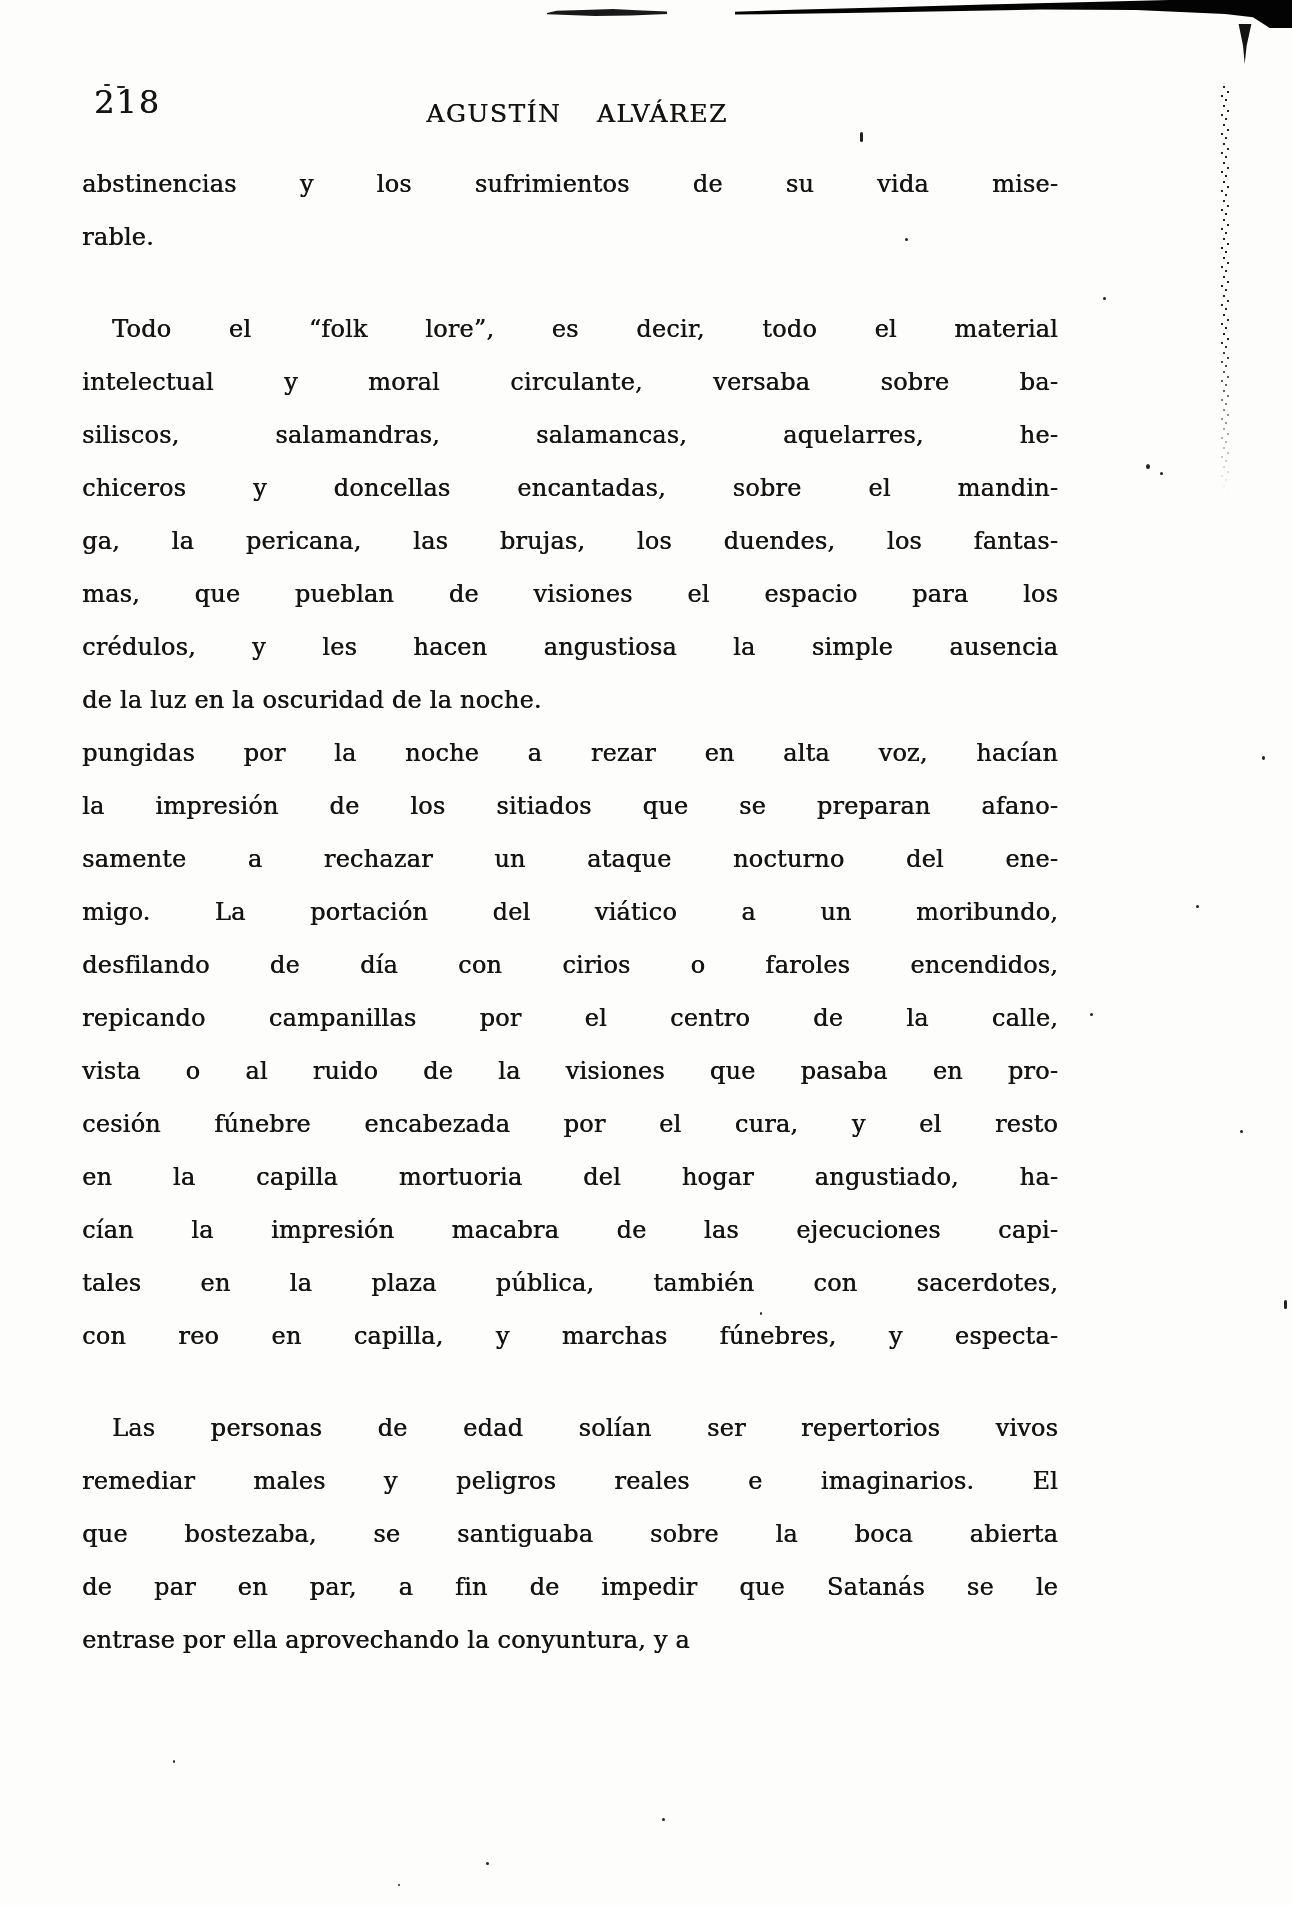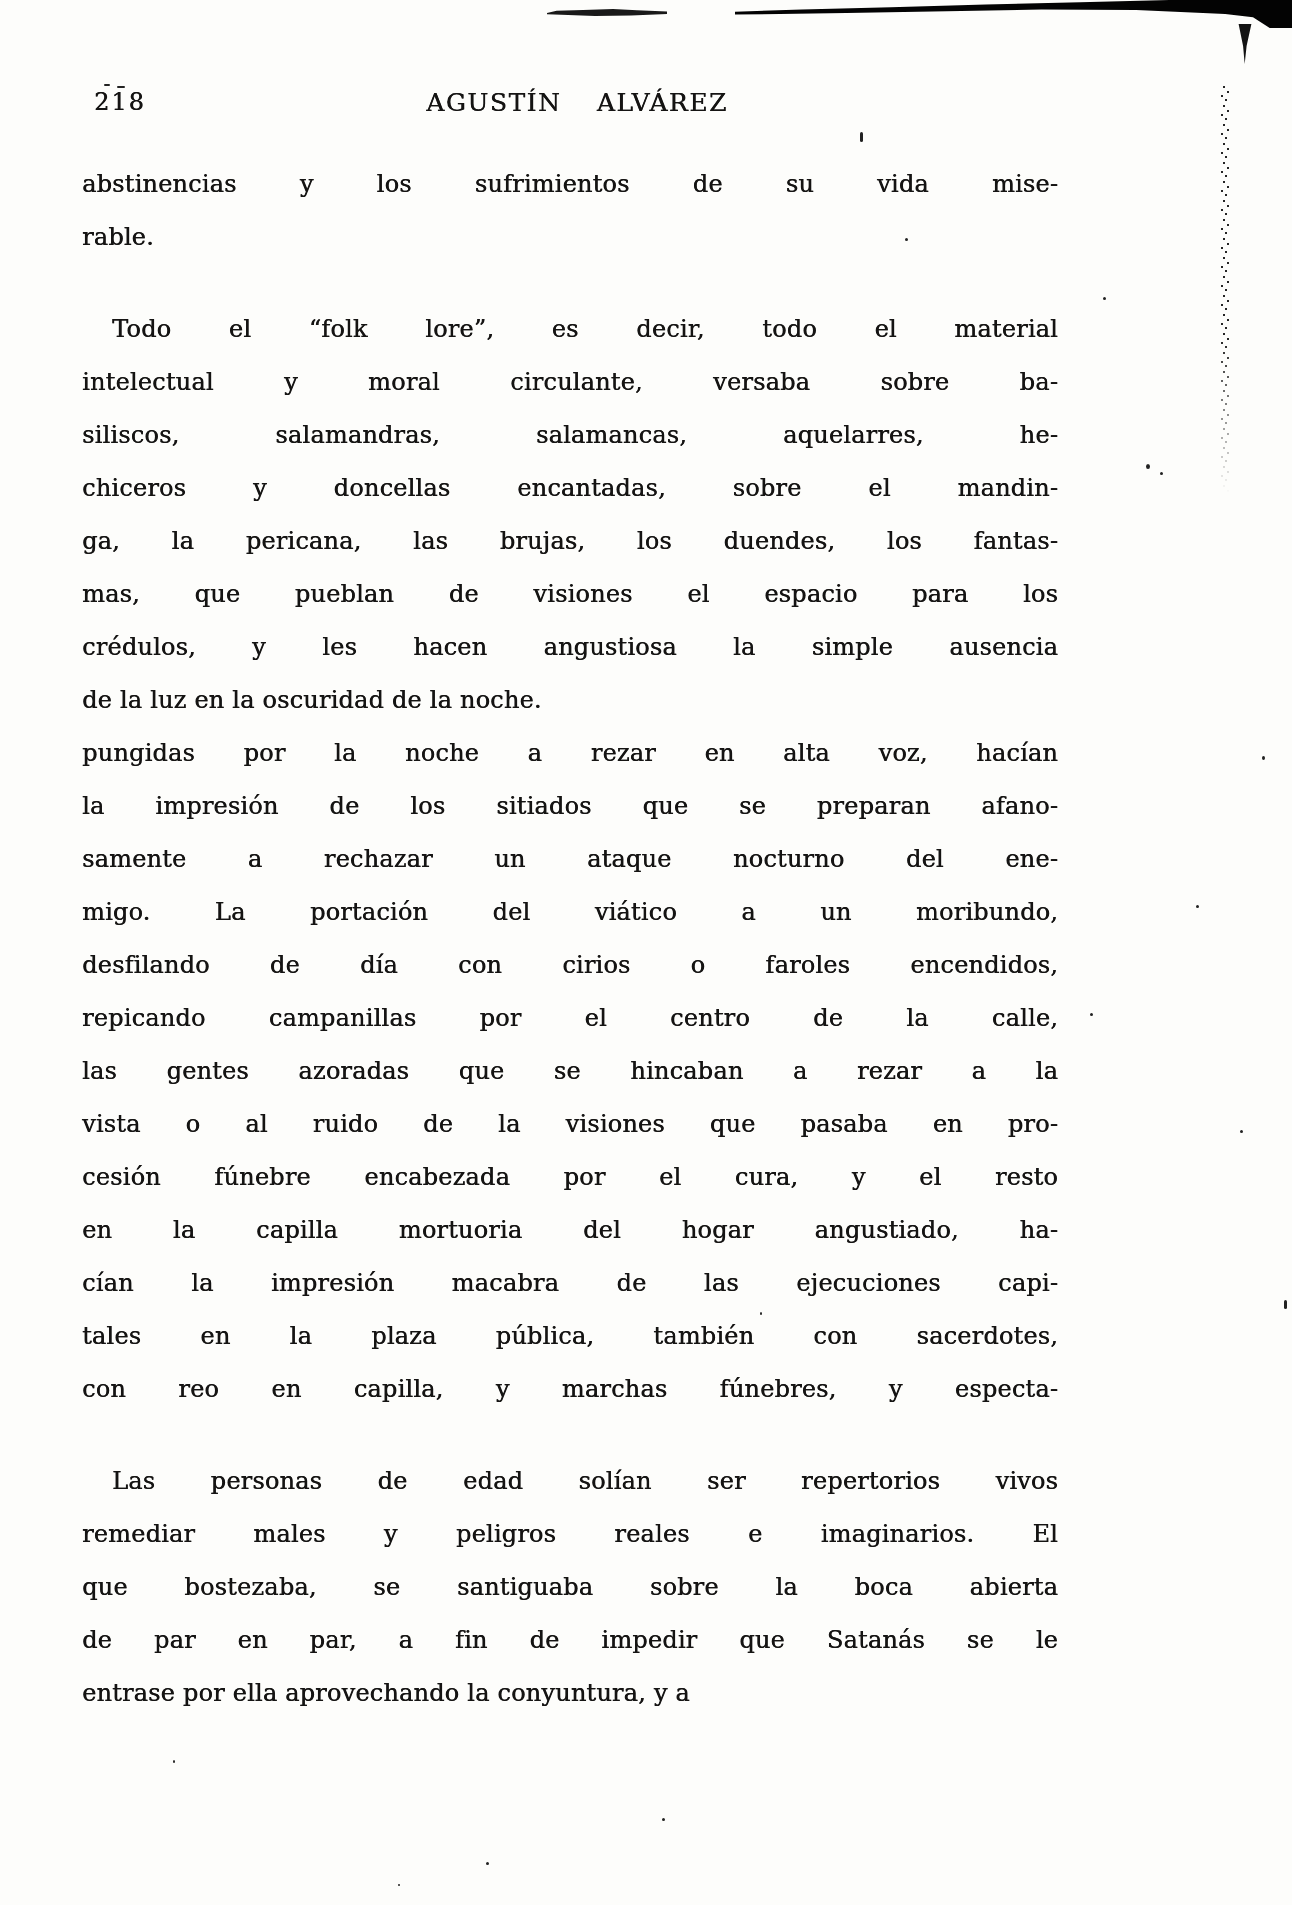--- a/index.html
+++ b/index.html
@@ -7,25 +7,25 @@
     position:relative;
     width:1292px;height:1905px;
     background:#fdfdfb;
     overflow:hidden;
     font-family:"DejaVu Serif", serif;
     color:#151413;
   }
   
   .page-number{
     position:absolute;left:94px;top:88px;
-    font-size:24px;letter-spacing:2px;line-height:28px;
+    font-size:32px;letter-spacing:2px;line-height:28px;
     text-shadow:0.4px 0 0 currentColor;
   }
   .running-title{
-    position:absolute;left:82px;top:89px;width:990px;
+    position:absolute;left:82px;top:100px;width:990px;
     text-align:center;
     font-size:25px;letter-spacing:1.5px;word-spacing:26px;line-height:27px;
     text-shadow:0.4px 0 0 currentColor;
   }
   
   .body-text{
     position:absolute;left:82px;top:158px;width:976px;
     font-size:24px;
   }
   .line{
@@ -81,21 +81,20 @@
       <div class="line">ga, la pericana, las brujas, los duendes, los fantas-</div>
       <div class="line">mas, que pueblan de visiones el espacio para los</div>
       <div class="line">crédulos, y les hacen angustiosa la simple ausencia</div>
       <div class="line lastline">de la luz en la oscuridad de la noche.</div>
       <div class="line">pungidas por la noche a rezar en alta voz, hacían</div>
       <div class="line">la impresión de los sitiados que se preparan afano-</div>
       <div class="line">samente a rechazar un ataque nocturno del ene-</div>
       <div class="line">migo. La portación del viático a un moribundo,</div>
       <div class="line">desfilando de día con cirios o faroles encendidos,</div>
       <div class="line">repicando campanillas por el centro de la calle,</div>
-      <div class="line">las gentes azoradas que se hincaban a rezar a la</div>
       <div class="line">vista o al ruido de la visiones que pasaba en pro-</div>
       <div class="line">cesión fúnebre encabezada por el cura, y el resto</div>
       <div class="line">en la capilla mortuoria del hogar angustiado, ha-</div>
       <div class="line">cían la impresión macabra de las ejecuciones capi-</div>
       <div class="line">tales en la plaza pública, también con sacerdotes,</div>
       <div class="line">con reo en capilla, y marchas fúnebres, y especta-</div>
       <div class="line indent">Las personas de edad solían ser repertorios vivos</div>
       <div class="line">remediar males y peligros reales e imaginarios. El</div>
       <div class="line">que bostezaba, se santiguaba sobre la boca abierta</div>
       <div class="line">de par en par, a fin de impedir que Satanás se le</div>

